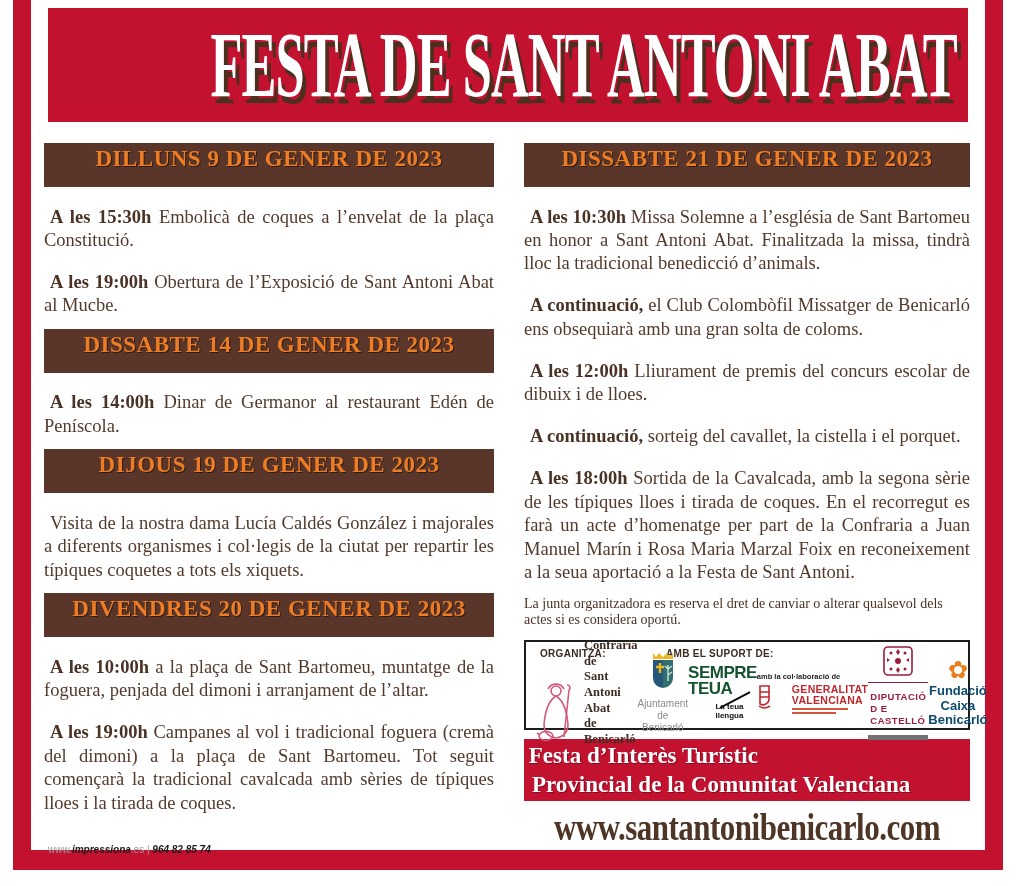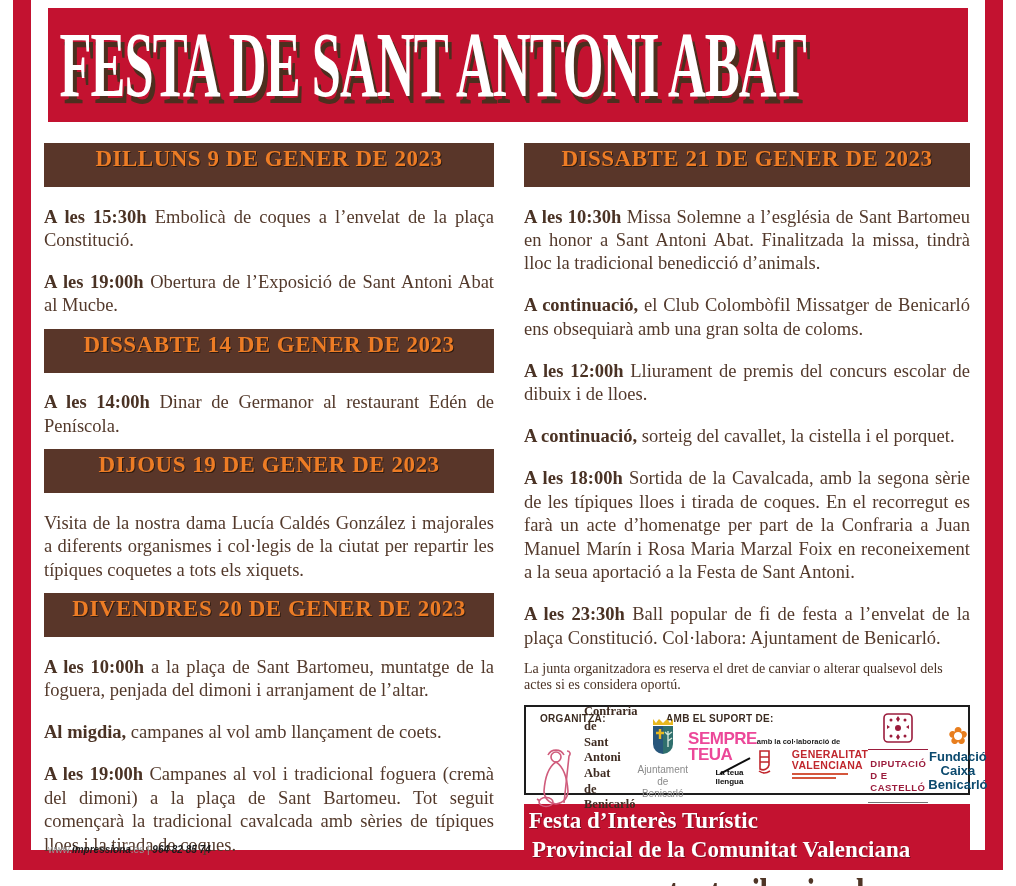--- a/index.html
+++ b/index.html
@@ -5,62 +5,62 @@
   html,body{margin:0;padding:0;}
   body{width:1016px;height:886px;position:relative;background:#ffffff;overflow:hidden;
        font-family:"Liberation Serif",serif;color:#53392b;}
   
   .stripe{position:absolute;background:#c31230;}
   .stripe-left{left:13px;top:0;width:18px;height:868px;}
   .stripe-right{left:985px;top:0;width:18px;height:868px;}
   .stripe-bottom{left:13px;top:850px;width:990px;height:20px;}
   
   .title-banner{position:absolute;left:48px;top:8px;width:920px;height:114px;background:#c31230;
-                display:flex;align-items:center;justify-content:flex-start;}
+                display:flex;align-items:center;justify-content:flex-end;}
   .title-text{font-family:"Liberation Serif",serif;font-weight:bold;font-size:54px;color:#ffffff;
               white-space:nowrap;letter-spacing:-1px;transform:scale(0.97,1.72);
               text-shadow:4px 4px 0 #4c2f1f;}
   
   .col{position:absolute;top:143px;}
   .col-left{left:44px;width:450px;}
   .col-right{left:524px;width:446px;}
   .sec-header{background:#593629;height:44px;line-height:32px;text-align:center;margin-bottom:13px;
               font-weight:bold;font-size:23px;color:#ed7c25;letter-spacing:0.5px;
               text-shadow:1px 1px 0 #2e1c12;font-family:"Liberation Serif",serif;}
   .para{font-size:18.5px;line-height:1.27;text-align:justify;margin-bottom:11px;color:#53392b;}
-  .para b{color:#4a3224;}
+  .para b{color:#4a3224;margin-left:6px;}
   .disclaimer{font-size:14px;font-weight:normal;color:#4a3224;margin-top:4px;margin-bottom:12px;
               text-align:left;}
   
   .sponsors{position:relative;border:2px solid #1d1d1d;background:#ffffff;height:86px;
             font-family:"Liberation Sans",sans-serif;}
   .sp-label{position:absolute;top:6px;font-size:10px;font-weight:bold;color:#3a2a20;
             letter-spacing:0.3px;}
   .lbl-org{left:14px;} .lbl-sup{left:140px;}
   .sp-row{position:absolute;left:8px;right:8px;top:20px;bottom:4px;display:flex;
           align-items:center;justify-content:space-between;}
   .sp-item{display:flex;flex-direction:column;align-items:center;text-align:center;}
   .confraria-wrap{display:flex;align-items:flex-end;gap:4px;}
   .confraria-name{font-family:"Liberation Serif",serif;font-weight:bold;font-size:12.5px;
                   line-height:1.25;color:#3f2c22;text-align:left;white-space:pre-line;}
   .aj-name{font-size:10px;color:#8b8b8b;line-height:1.2;margin-top:3px;white-space:pre-line;}
   .vdiv{width:2px;height:58px;background:#1d1d1d;}
   .vdiv.light{background:#9a9a9a;width:1px;}
   .st-word{font-family:"Liberation Sans",sans-serif;font-weight:bold;font-size:17px;
-           letter-spacing:-0.5px;color:#ec4899;line-height:0.95;text-align:left;}
+           letter-spacing:-0.5px;color:#14532d;line-height:0.95;text-align:left;}
   .st-slash{width:34px;height:2px;background:#0d0d0d;transform:rotate(-28deg);margin:2px 0 1px 26px;}
   .st-sub{font-size:8px;font-weight:bold;color:#0d0d0d;margin-left:14px;}
   .gv-col{font-size:7.5px;font-weight:bold;color:#222;}
   .gv-row{display:flex;align-items:flex-start;gap:20px;margin-top:3px;}
   .gv-name{color:#c0272d;font-weight:bold;font-size:10.5px;line-height:1.05;text-align:left;
            letter-spacing:0.3px;}
   .gv-bar{height:2px;background:#d4563c;margin-top:2px;}
   .dip-name{color:#9b1c3c;font-size:9.5px;font-weight:bold;line-height:1.25;margin-top:2px;
             letter-spacing:0.5px;text-align:left;white-space:pre-line;border-top:1px solid #9b1c3c;
-            border-bottom:1px solid #737373;padding:8px 2px;}
+            border-bottom:5px solid #737373;padding:8px 2px;}
   .fun-flower{font-size:24px;color:#e87e1e;line-height:1;}
   .fun-name{color:#0c4a6e;font-weight:bold;font-size:13px;line-height:1.1;margin-top:2px;
             font-family:"Liberation Sans",sans-serif;white-space:pre-line;}
   
   .turistic-banner{margin-top:9px;background:#c31230;height:62px;display:flex;flex-direction:column;
                    align-items:flex-start;justify-content:center;}
   .tb-line{color:#ffffff;font-weight:bold;font-size:24px;line-height:1.22;white-space:nowrap;
            transform:scaleX(0.96);text-shadow:1px 1px 0 #7e0c20;}
   .website{margin-top:5px;text-align:center;font-weight:bold;font-size:31px;color:#4f3526;
            letter-spacing:-0.5px;transform:scaleY(1.2);transform-origin:top;white-space:nowrap;}
@@ -87,32 +87,30 @@
   <p class="para"><b>A les 19:00h</b> <span>Obertura de l’Exposició de Sant Antoni Abat al Mucbe.</span></p>
 
   <div class="sec-header">DISSABTE 14 DE GENER DE 2023</div>
   <p class="para"><b>A les 14:00h</b> <span>Dinar de Germanor al restaurant Edén de Peníscola.</span></p>
 
   <div class="sec-header">DIJOUS 19 DE GENER DE 2023</div>
   <p class="para"><b></b> <span>Visita de la nostra dama Lucía Caldés González i majorales a diferents organismes i col·legis de la ciutat per repartir les típiques coquetes a tots els xiquets.</span></p>
 
   <div class="sec-header">DIVENDRES 20 DE GENER DE 2023</div>
   <p class="para"><b>A les 10:00h</b> <span>a la plaça de Sant Bartomeu, muntatge de la foguera, penjada del dimoni i arranjament de l’altar.</span></p>
-  <p class="para"><b>Al migdia,</b> <span>campanes al vol amb llançament de coets.</span></p>
   <p class="para"><b>A les 19:00h</b> <span>Campanes al vol i tradicional foguera (cremà del dimoni) a la plaça de Sant Bartomeu. Tot seguit començarà la tradicional cavalcada amb sèries de típiques lloes i la tirada de coques.</span></p>
 </div>
 
 <div class="col col-right">
   <div class="sec-header">DISSABTE 21 DE GENER DE 2023</div>
   <p class="para"><b>A les 10:30h</b> <span>Missa Solemne a l’església de Sant Bartomeu en honor a Sant Antoni Abat. Finalitzada la missa, tindrà lloc la tradicional benedicció d’animals.</span></p>
   <p class="para"><b>A continuació,</b> <span>el Club Colombòfil Missatger de Benicarló ens obsequiarà amb una gran solta de coloms.</span></p>
   <p class="para"><b>A les 12:00h</b> <span>Lliurament de premis del concurs escolar de dibuix i de lloes.</span></p>
   <p class="para"><b>A continuació,</b> <span>sorteig del cavallet, la cistella i el porquet.</span></p>
   <p class="para"><b>A les 18:00h</b> <span>Sortida de la Cavalcada, amb la segona sèrie de les típiques lloes i tirada de coques. En el recorregut es farà un acte d’homenatge per part de la Confraria a Juan Manuel Marín i Rosa Maria Marzal Foix en reconeixement a la seua aportació a la Festa de Sant Antoni.</span></p>
-  <p class="para"><b>A les 23:30h</b> <span>Ball popular de fi de festa a l’envelat de la plaça Constitució. Col·labora: Ajuntament de Benicarló.</span></p>
 
   <div class="disclaimer">La junta organitzadora es reserva el dret de canviar o alterar qualsevol dels actes si es considera oportú.</div>
 
   <div class="sponsors">
     <span class="sp-label lbl-org">ORGANITZA:</span>
     <span class="sp-label lbl-sup">AMB EL SUPORT DE:</span>
     <div class="sp-row">
 
       <div class="confraria-wrap">
         <span>

